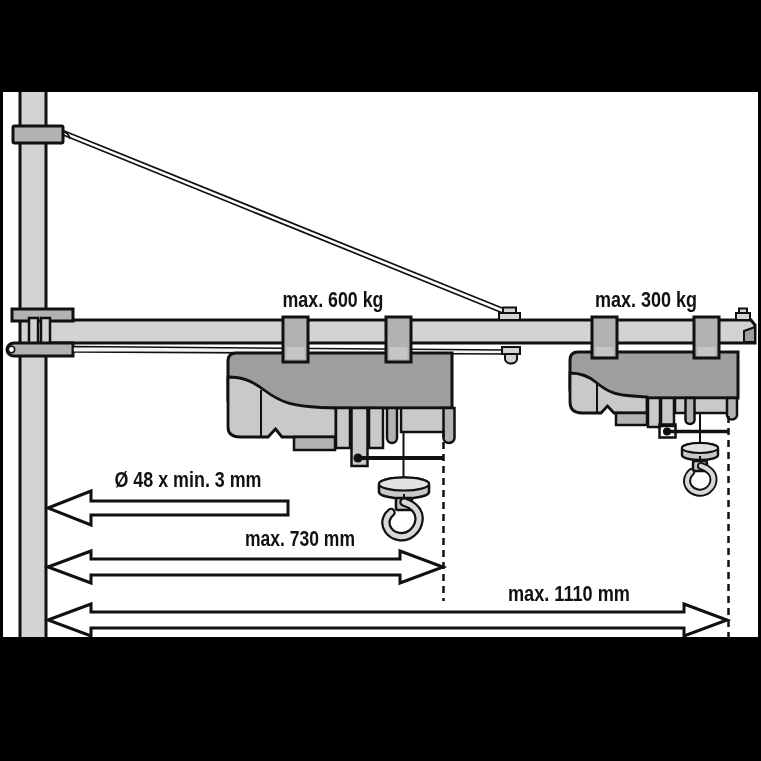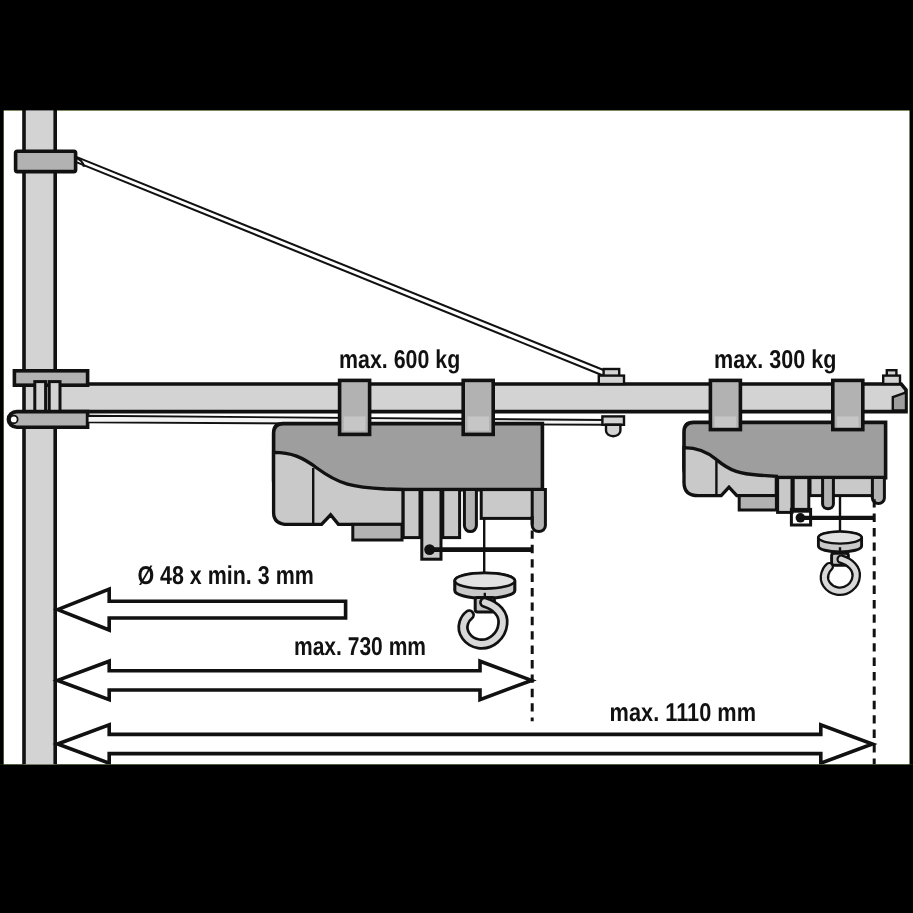--- a/index.html
+++ b/index.html
@@ -1,16 +1,16 @@
 <!DOCTYPE html>
 <html><head>
 <meta charset="utf-8">
 <style>
   html,body{margin:0;padding:0;background:#000;}
-  #stage{position:relative;width:761px;height:637px;background:#84cc16;overflow:hidden;}
+  #stage{position:relative;width:761px;height:637px;background:#0f766e;overflow:hidden;}
   svg{display:block;}
   .steel-light{fill:#d3d3d3;stroke:#111;}
   .steel-mid{fill:#b2b2b2;stroke:#111;}
   .steel-dark{fill:#9e9e9e;stroke:#111;}
   .steel-pale{fill:#c9c9c9;stroke:#111;}
   .white-fill{fill:#fff;stroke:#111;}
   .dim-label{font-family:"Liberation Sans",sans-serif;font-weight:bold;font-size:21.5px;fill:#111;}
 </style>
 </head>
 <body>

